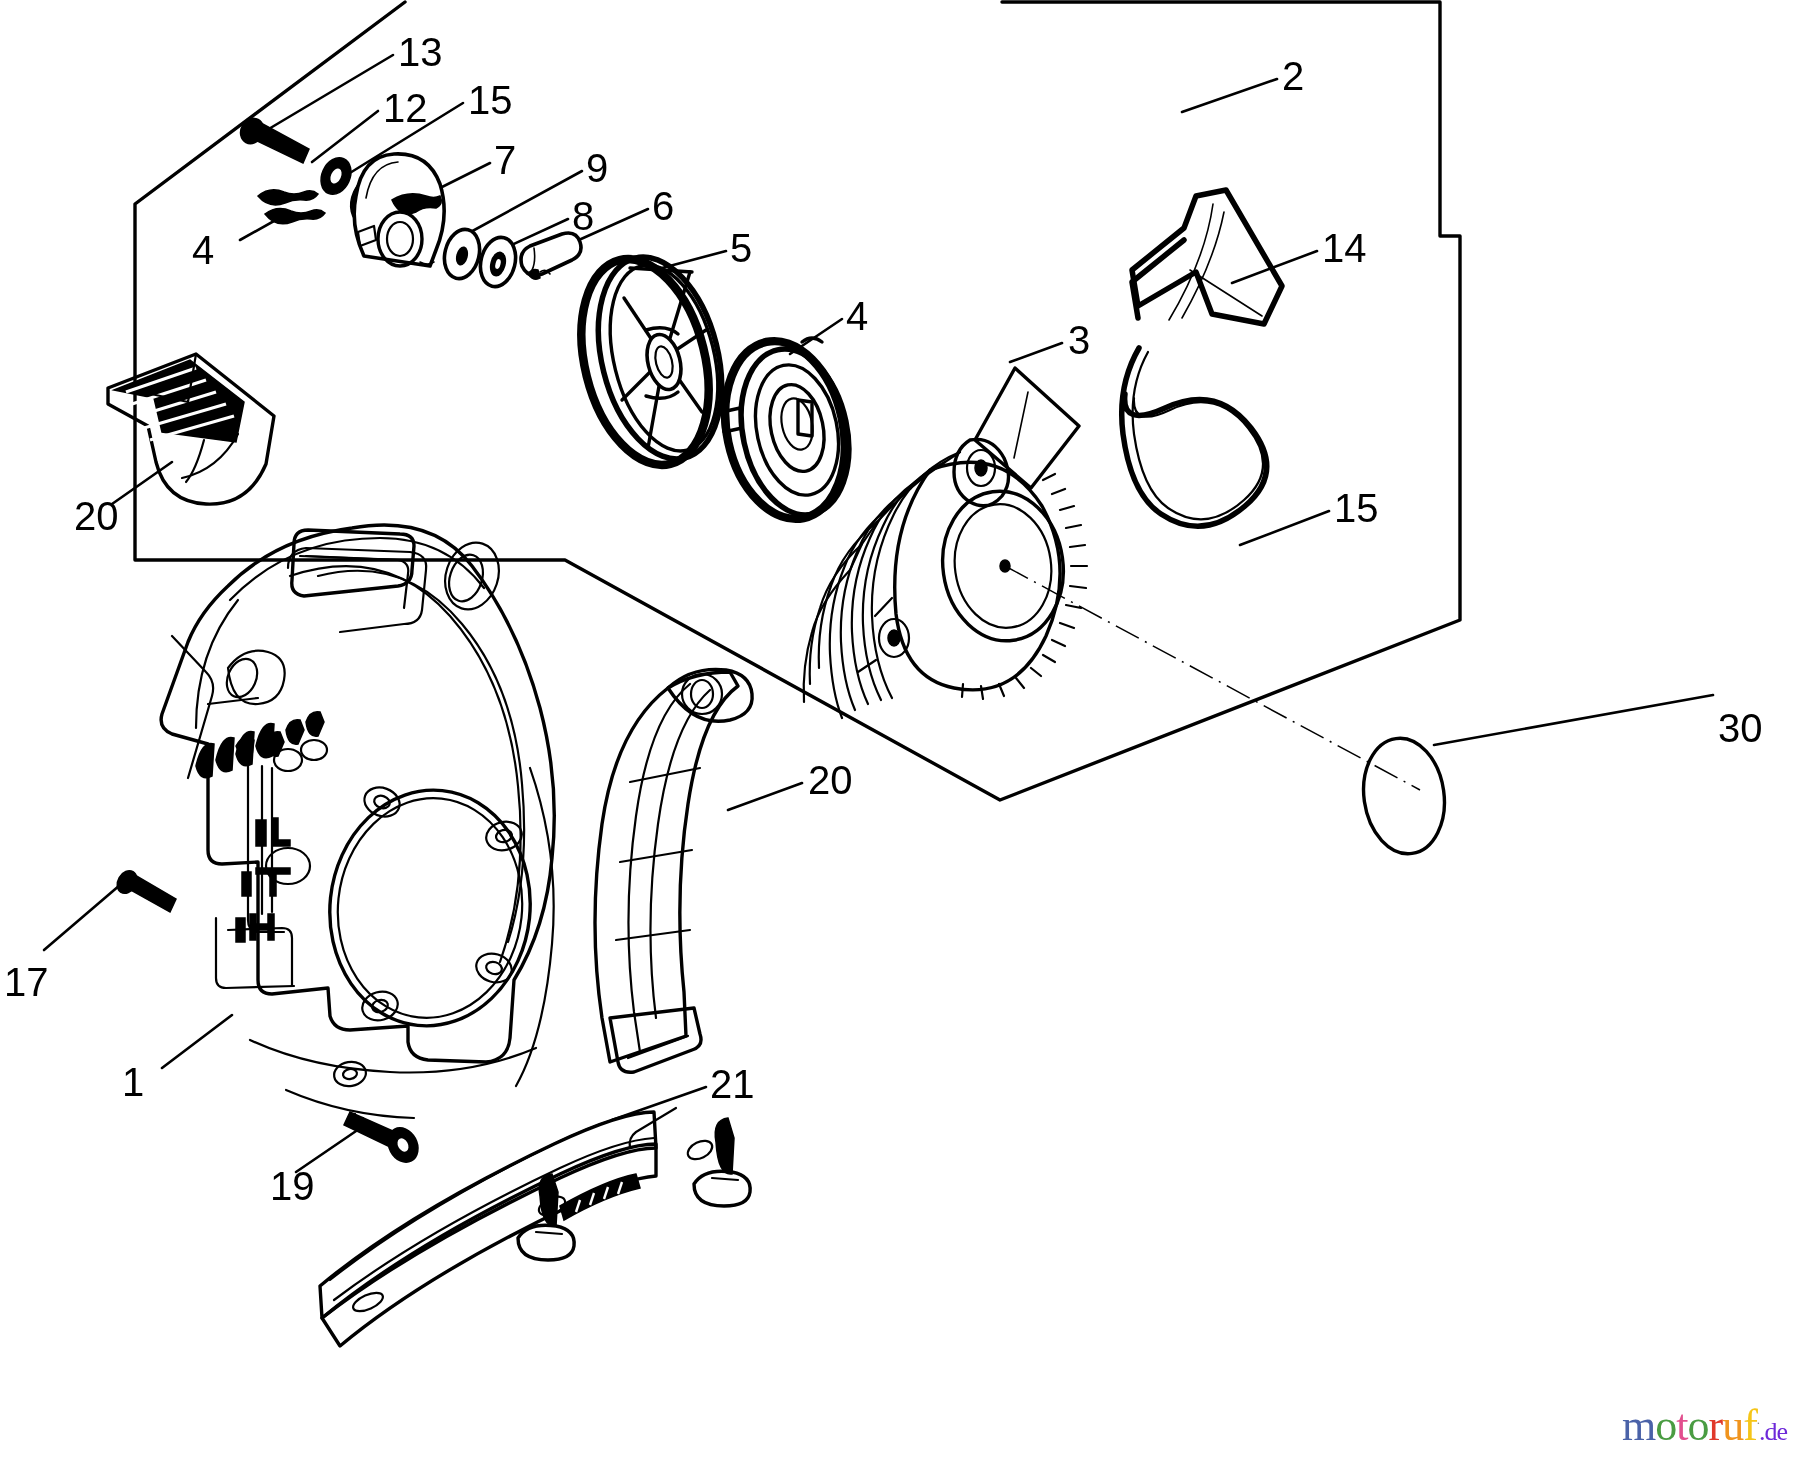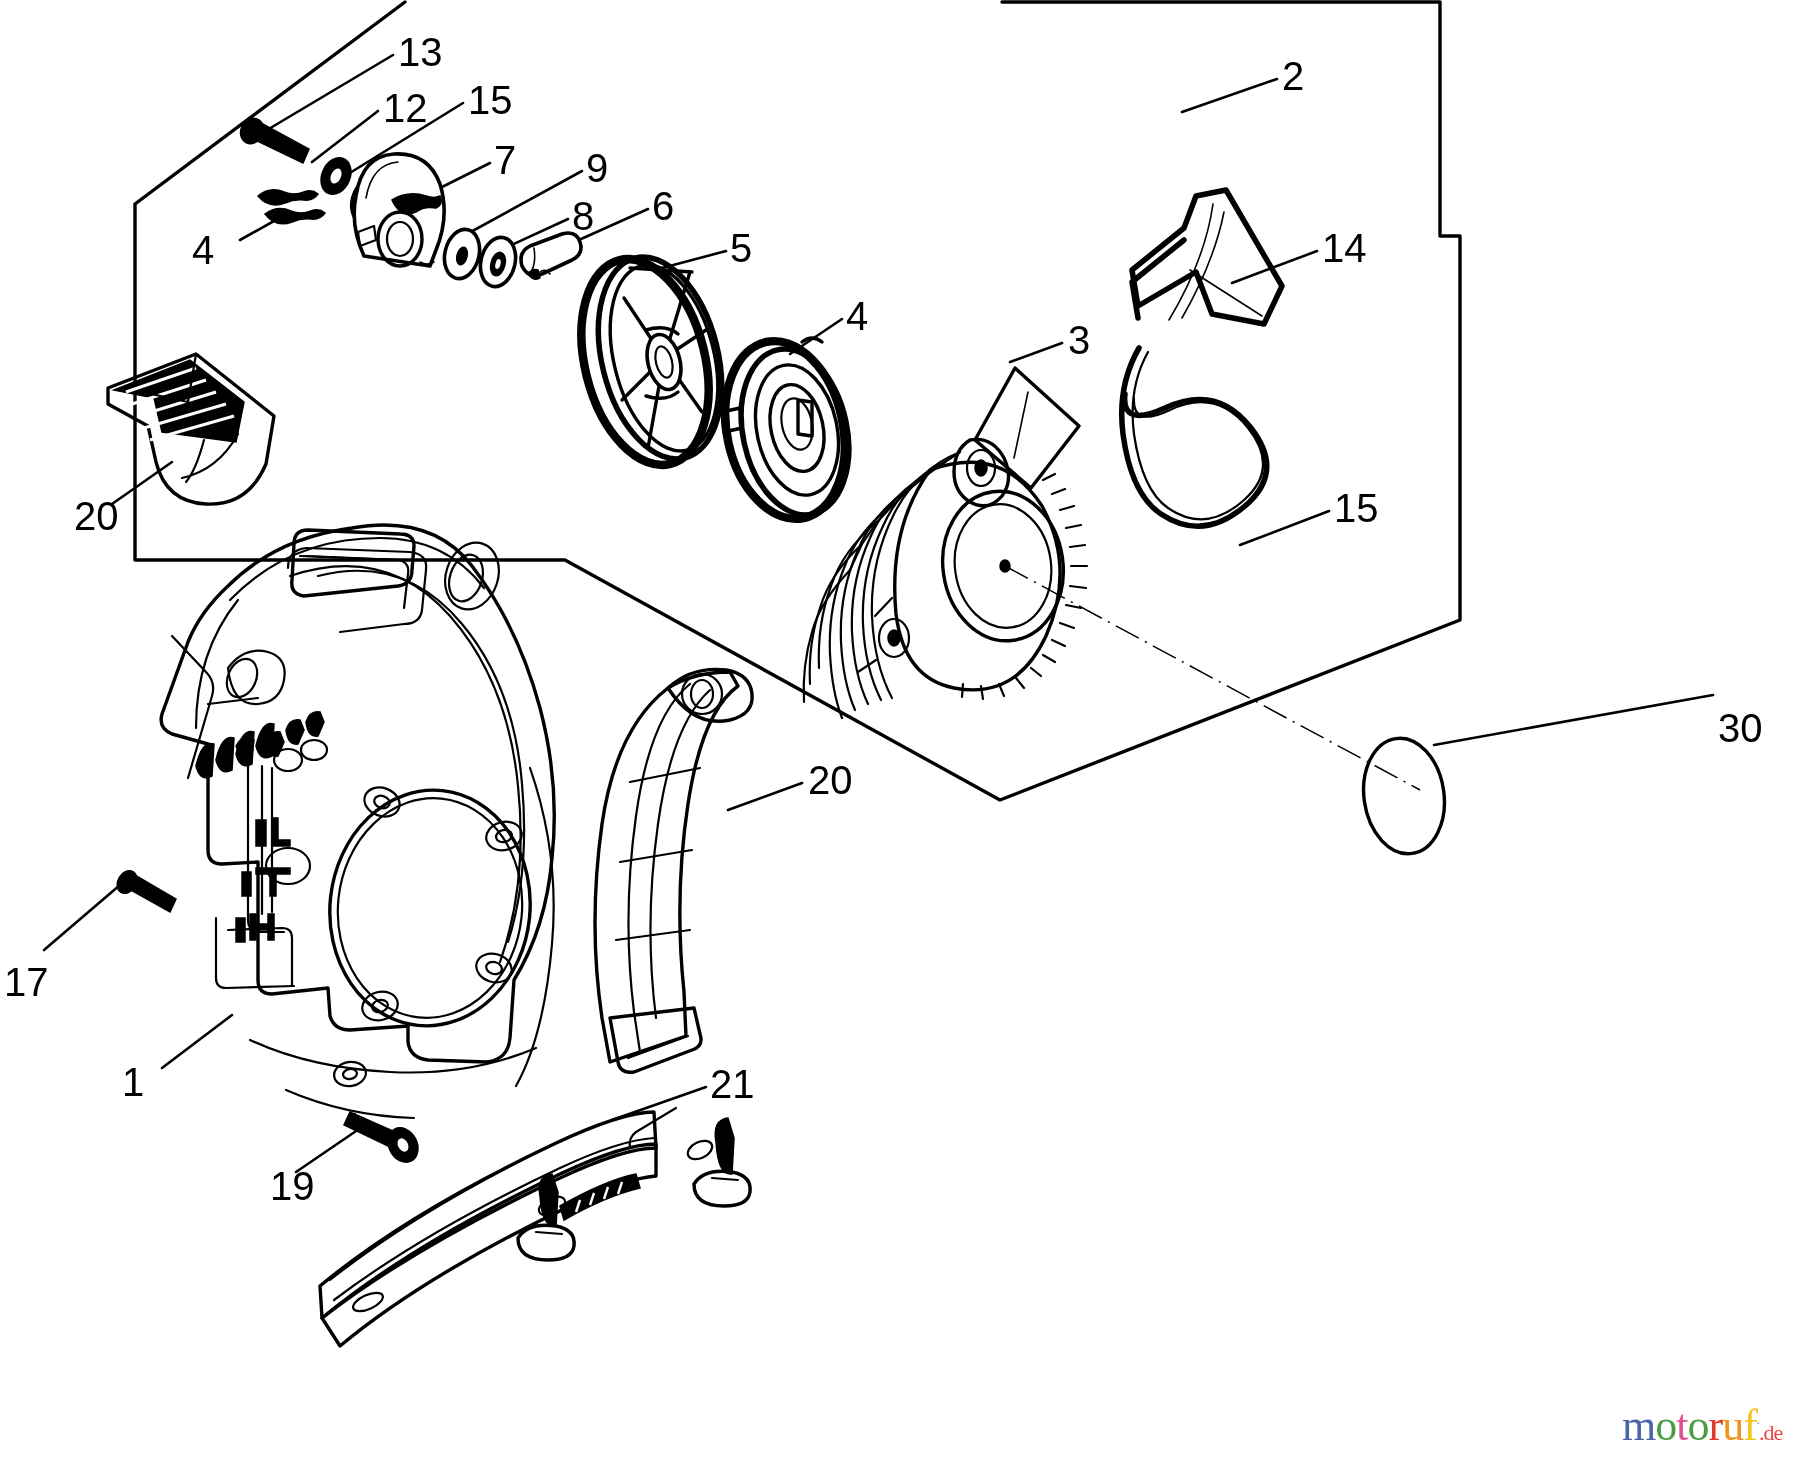--- a/index.html
+++ b/index.html
@@ -3,21 +3,21 @@
 <meta charset="utf-8">
 <style>
   html,body{margin:0;padding:0;background:#ffffff;}
   body{font-family:"Liberation Sans", sans-serif;}
   #stage{position:relative;width:1800px;height:1460px;background:#ffffff;overflow:hidden;}
   #stage svg{position:absolute;top:0;left:0;width:1800px;height:1460px;}
   .lbl{position:absolute;font-family:"Liberation Sans", sans-serif;font-size:40px;color:#000;line-height:1;white-space:nowrap;}
   .wm{position:absolute;font-family:"Liberation Serif", serif;font-size:44px;font-weight:400;letter-spacing:-1px;line-height:1;white-space:nowrap;}
   .wm span{display:inline-block;}
   .wm .dot{font-size:13px;vertical-align:super;}
-  .wm .de{font-size:22px;color:#ef4444;}
+  .wm .de{font-size:26px;color:#6d28d9;}
 </style>
 </head>
 <body>
 
 <div id="stage">
 
 <svg viewBox="0 0 1800 1460" xmlns="http://www.w3.org/2000/svg">
   <defs>
     <style>
       .ln{fill:none;stroke:#000;stroke-width:2.2;stroke-linecap:round;stroke-linejoin:round;}

